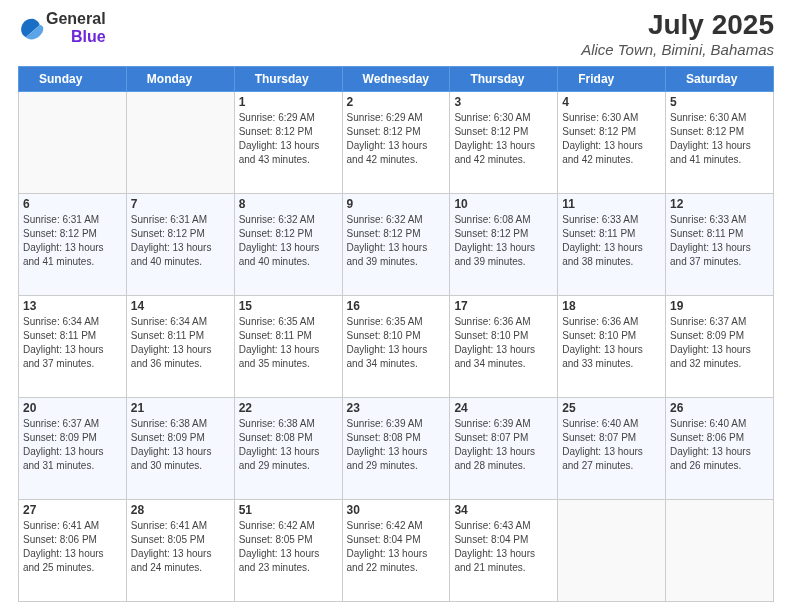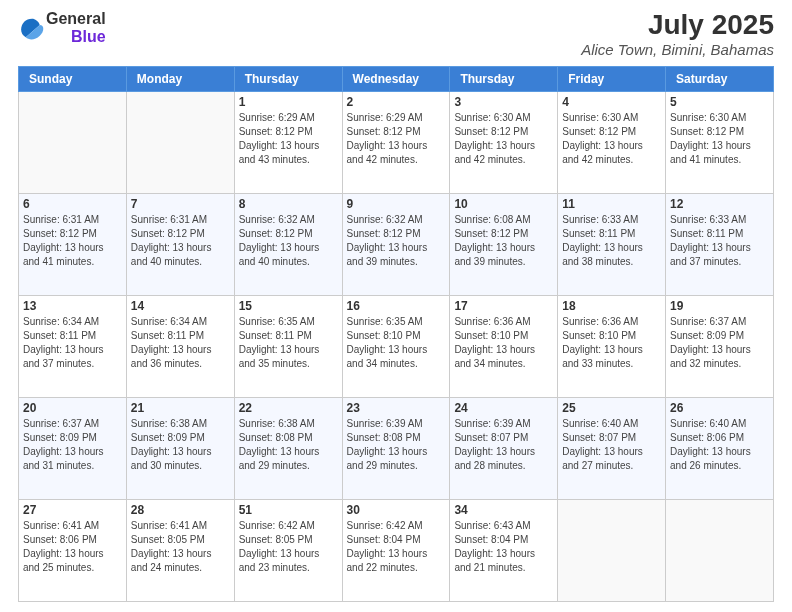--- a/index.html
+++ b/index.html
@@ -59,21 +59,21 @@
       border-collapse: collapse;
       width: 100%;
       flex: 1;
       table-layout: fixed;
     }
     .calendar th {
       background: #3a7fd5;
       color: #fff;
       font-size: 12px;
       font-weight: bold;
-      padding: 5px 10px;
+      padding: 5px 20px;
       text-align: left;
       border: 1px solid #5a9ae0;
     }
     .calendar td {
       border: 1px solid #ccc;
       vertical-align: top;
       padding: 3px 4px;
       font-size: 9.5px;
       color: #333;
       background: #fff;

